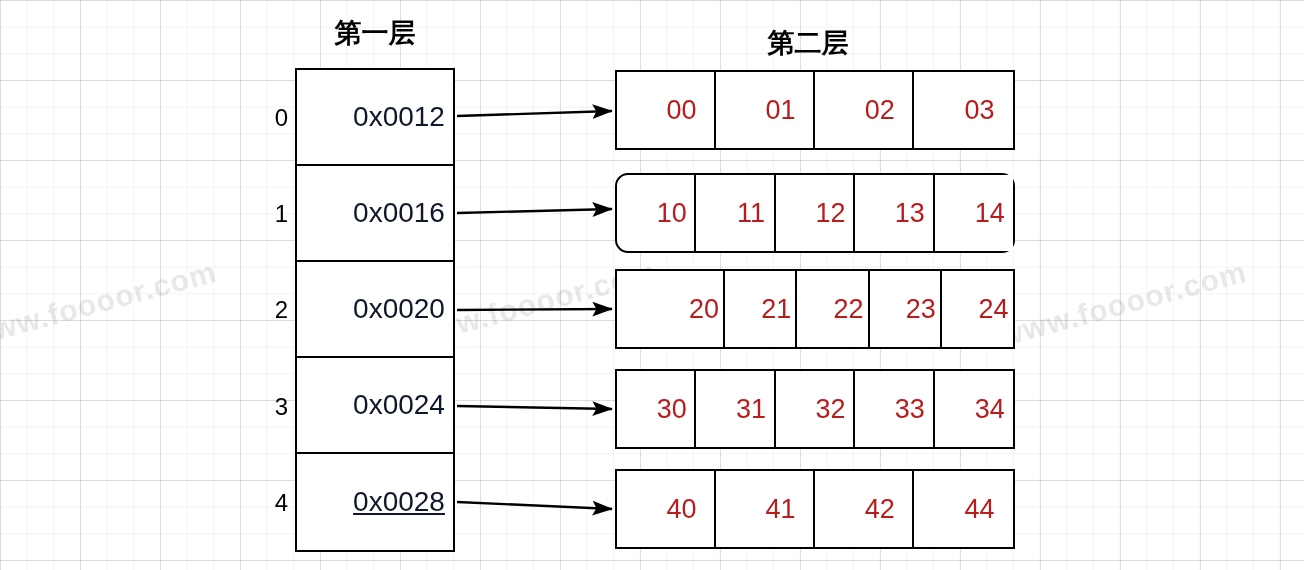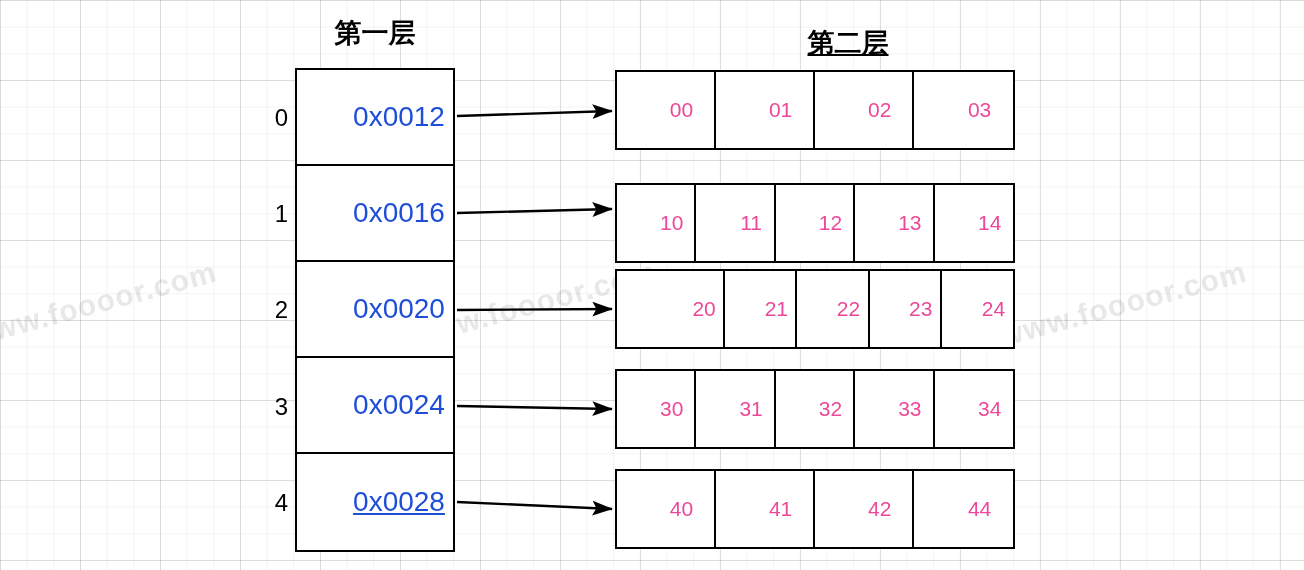--- a/index.html
+++ b/index.html
@@ -73,21 +73,21 @@
     background: #ffffff;
   }
   .l1-cell {
     height: 96px;
     box-sizing: border-box;
     border-bottom: 2.5px solid #000000;
     display: flex;
     align-items: center;
     justify-content: center;
     font-size: 28px;
-    color: #1d4ed8;
+    color: #0f172a;
     background: #ffffff;
     padding-left: 48px;
   }
   .l1-cell:last-child { border-bottom: none; text-decoration: underline; }
 
   .l1-index {
     position: absolute;
     z-index: 5;
     font-size: 24px;
     color: #000000;
@@ -108,22 +108,22 @@
     box-sizing: border-box;
     background: #ffffff;
   }
   .l2-cell {
     flex: 1 1 80px;
     box-sizing: border-box;
     border-right: 2.5px solid #000000;
     display: flex;
     align-items: center;
     justify-content: center;
-    font-size: 21px;
-    color: #ec4899;
+    font-size: 27px;
+    color: #b91c1c;
     background: #ffffff;
     margin-left: 32px;
   }
   .l2-cell:last-child { border-right: none; }
 
   
   #arrows {
     position: absolute;
     left: 0;
     top: 0;
@@ -138,21 +138,21 @@
 
 <div id="canvas">
 
   <div class="wm-layer">
     <div class="wm" style="left:-30px; top:320px;">www.foooor.com</div>
     <div class="wm" style="left:410px; top:320px;">www.foooor.com</div>
     <div class="wm" style="left:1000px; top:320px;">www.foooor.com</div>
   </div>
 
   <div class="title" style="left:375px; top:15px;">第一层</div>
-  <div class="title" style="left:848px; top:25px;text-decoration:underline;">第二层</div>
+  <div class="title" style="left:808px; top:25px;">第二层</div>
 
   <svg id="arrows" viewBox="0 0 1304 570">
     <defs>
       <marker id="ah" markerWidth="9" markerHeight="9" refX="8.2" refY="3.1" orient="auto" markerUnits="strokeWidth">
         <path d="M0,0 L8.6,3.1 L0,6.2 L1.7,3.1 Z" fill="#000000"></path>
       </marker>
     </defs>
     <g stroke="#000000" stroke-width="2.4" fill="none" marker-end="url(#ah)">
       <line x1="457" y1="116" x2="612" y2="111"></line>
       <line x1="457" y1="213" x2="612" y2="209"></line>
@@ -176,21 +176,21 @@
     <div class="l1-cell">0x0028</div>
   </div>
 
   <div class="l2-row" style="top:70px;">
     <div class="l2-cell">00</div>
     <div class="l2-cell">01</div>
     <div class="l2-cell">02</div>
     <div class="l2-cell">03</div>
   </div>
 
-  <div class="l2-row" style="top:183px;">
+  <div class="l2-row" style="top:173px;border-radius:13px;">
     <div class="l2-cell">10</div>
     <div class="l2-cell">11</div>
     <div class="l2-cell">12</div>
     <div class="l2-cell">13</div>
     <div class="l2-cell">14</div>
   </div>
 
   <div class="l2-row" style="top:269px;padding-left:36px;">
     <div class="l2-cell">20</div>
     <div class="l2-cell">21</div>

